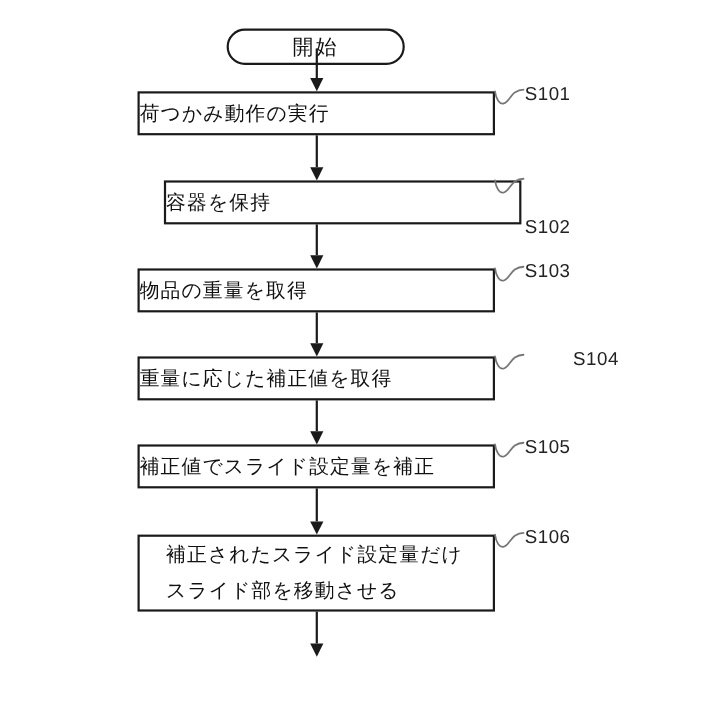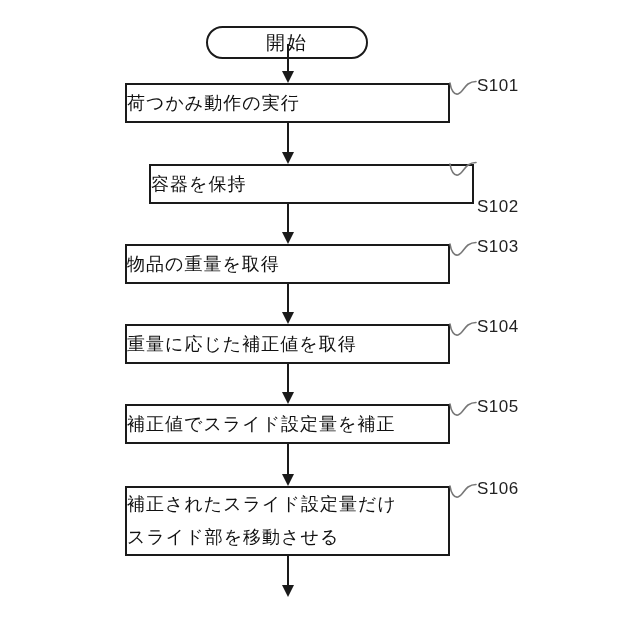--- a/index.html
+++ b/index.html
@@ -36,21 +36,21 @@
     border: 2px solid #1a1a1a;
     box-sizing: border-box;
     display: flex;
     align-items: center;
     justify-content: flex-start;
     font-size: 18px;
     letter-spacing: 1px;
     background: #ffffff;
     text-align: center;
   }
-  .pbox.tall { height: 70px; }
+  .pbox.tall { height: 70px; padding-left: 24px; }
   .pbox .multiline {
     white-space: pre-line;
     text-align: left;
     line-height: 33px;
   }
   .vline {
     position: absolute;
     left: 287px;
     width: 2px;
     background: #1a1a1a;
@@ -131,21 +131,21 @@
 
   <div class="vline" style="top:284px;height:28px;"></div>
   <div class="ahead" style="top:312px;"></div>
 
   <div class="pbox" style="top:324px;">
     <span>重量に応じた補正値を取得</span>
   </div>
   <svg class="leader" style="top:319px;" viewBox="0 0 28 22">
     <path d="M1,5 C2,12 5,17 9,16 C13,15 15,9 19,6 C22,4 24,3.5 27,3.5"></path>
   </svg>
-  <div class="step-label" style="top:317px;">S104</div>
+  <div class="step-label" style="top:317px;margin-left:44px;">S104</div>
 
   <div class="vline" style="top:364px;height:28px;"></div>
   <div class="ahead" style="top:392px;"></div>
 
   <div class="pbox" style="top:404px;">
     <span>補正値でスライド設定量を補正</span>
   </div>
   <svg class="leader" style="top:399px;" viewBox="0 0 28 22">
     <path d="M1,5 C2,12 5,17 9,16 C13,15 15,9 19,6 C22,4 24,3.5 27,3.5"></path>
   </svg>

